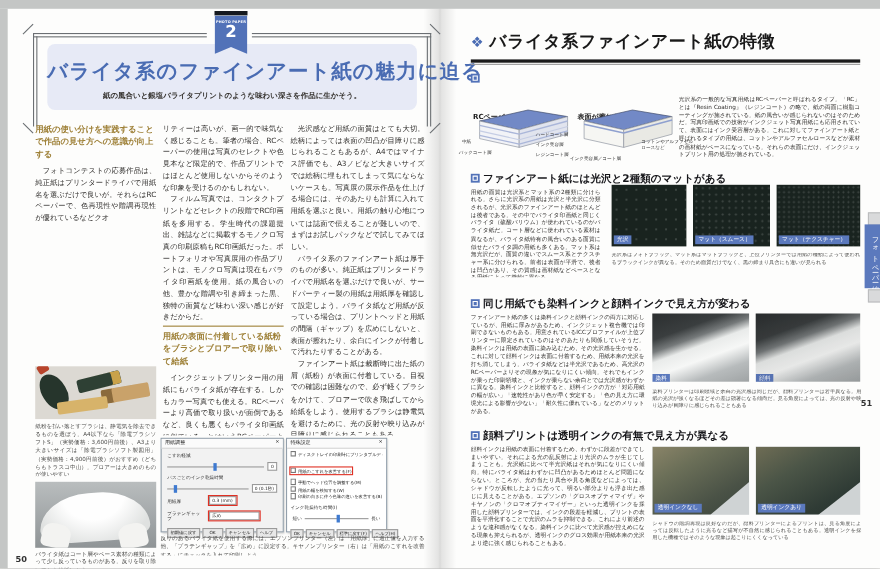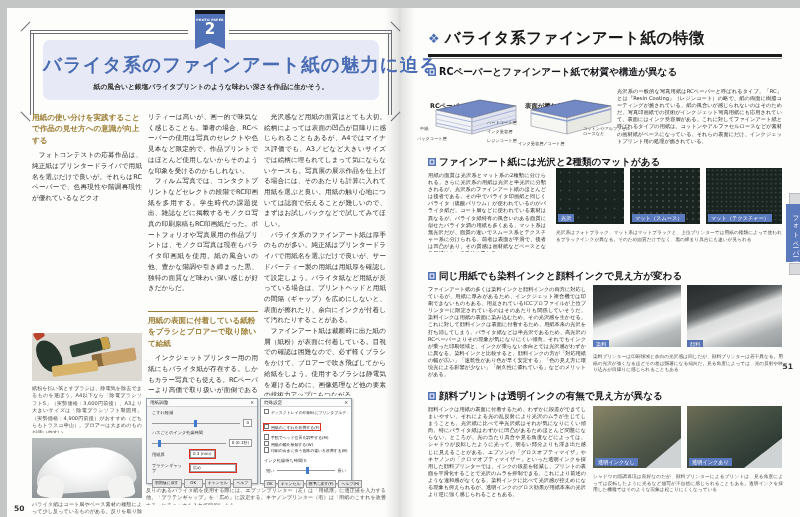--- a/index.html
+++ b/index.html
@@ -108,31 +108,31 @@
       <div class="abs" style="left:6px;top:38px;width:26px;height:22px;background:#f3f3f1;border-radius:40% 40% 20% 20%;transform:rotate(12deg);"></div>
       <div class="abs" style="left:76px;top:38px;width:26px;height:22px;background:#f3f3f1;border-radius:40% 40% 20% 20%;transform:rotate(-12deg);"></div>
     </div>
     <div class="abs cap" style="left:25px;top:493px;width:110px;height:16px;overflow:hidden;">バライタ紙はコート層やベース素材の種類によって少し反っているものがある。反りを取り除いてから給紙しよう</div>
 
     <div class="abs" style="left:141px;top:104px;width:110px;height:284px;overflow:hidden;">
       <div class="bodytxt">
         <p>リティーは高いが、画一的で味気なく感じることも。筆者の場合、RCペーパーの使用は写真のセレクトや色見本など限定的で、作品プリントではほとんど使用しないからそのような印象を受けるのかもしれない。</p>
         <p>　フィルム写真では、コンタクトプリントなどセレクトの段階でRC印画紙を多用する。学生時代の課題提出、雑誌などに掲載するモノクロ写真の印刷原稿もRC印画紙だった。ポートフォリオや写真展用の作品プリントは、モノクロ写真は現在もバライタ印画紙を使用。紙の風合いの他、豊かな階調や引き締まった黒、独特の面質など味わい深い感じが好きだからだ。</p>
       </div>
-      <div class="colhead ruled" style="margin-top:17px;">用紙の表面に付着している紙粉をブラシとブロアーで取り除いて給紙</div>
+      <div class="colhead ruled" style="margin-top:2px;">用紙の表面に付着している紙粉をブラシとブロアーで取り除いて給紙</div>
       <div class="bodytxt" style="margin-top:4px;">
         <p>　インクジェットプリンター用の用紙にもバライタ紙が存在する。しかもカラー写真でも使える。RCペーパーより高価で取り扱いが面倒であるなど、良くも悪くもバライタ印画紙に似ている。とはいえRCペーパーより選択肢が多く、光沢感や紙の風合いなど作品や見せ方などに応じて使い分けを楽しむことができる。</p>
       </div>
     </div>
 
     <div class="abs" style="left:257px;top:104px;width:122px;height:284px;overflow:hidden;">
       <div class="bodytxt">
         <p>　光沢感など用紙の面質はとても大切。絵柄によっては表面の凹凸が目障りに感じられることもあるが、A4ではマイナス評価でも、A3ノビなど大きいサイズでは絵柄に埋もれてしまって気にならないケースも。写真展の展示作品を仕上げる場合には、そのあたりも計算に入れて用紙を選ぶと良い。用紙の触り心地については誌面で伝えることが難しいので、まずはお試しパックなどで試してみてほしい。</p>
         <p>　バライタ系のファインアート紙は厚手のものが多い。純正紙はプリンタードライバで用紙名を選ぶだけで良いが、サードパーティー製の用紙は用紙厚を確認して設定しよう。バライタ紙など用紙が反っている場合は、プリントヘッドと用紙の間隔（ギャップ）を広めにしないと、表面が擦れたり、余白にインクが付着して汚れたりすることがある。</p>
-        <p>　ファインアート紙は裁断時に出た紙の屑（紙粉）が表面に付着している。目視での確認は困難なので、必ず軽くブラシをかけて、ブロアーで吹き飛ばしてから給紙をしよう。使用するブラシは静電気を避けるために、画像処理など他の要素の技術力アップにもつながる。</p>
+        <p>　ファインアート紙は裁断時に出た紙の屑（紙粉）が表面に付着している。目視での確認は困難なので、必ず軽くブラシをかけて、ブロアーで吹き飛ばしてから給紙をしよう。使用するブラシは静電気を避けるために、光の反射や映り込みが目障りに感じられることもある。</p>
       </div>
     </div>
 
     <div class="abs dlg" style="left:139px;top:390px;width:110px;height:84px;">
       <div class="dlg-title">
         <span>用紙調整</span>
         <span>×</span>
       </div>
       <div style="padding:3px 5px;">
         <div class="dlg-lbl">こすれ軽減</div>
@@ -202,21 +202,21 @@
   <div class="abs" style="left:415px;top:8px;width:385px;height:367px;">
 
     <div class="abs" style="left:13px;top:20px;width:354px;">
       <span class="diamond">❖</span>
       <span class="rp-title">バライタ系ファインアート紙の特徴</span>
     </div>
     <div class="abs" style="left:13px;top:46px;width:354px;height:2.5px;background:#1b1b1b;"></div>
     <div class="abs" style="left:13px;top:50px;width:354px;height:1px;background:#9a9a9a;"></div>
 
     <div class="abs shead" style="left:13px;top:58px;">
-      <span class="sq"></span><span>RCペーパーとファインアート紙で材質や構造が異なる</span>
+      <span class="sq"></span>
     </div>
     <div class="abs dg-title" style="left:15px;top:78px;">RCペーパーの例</div>
     <div class="abs dg-title" style="left:110px;top:78px;">表面が擦れたり</div>
 
     <svg class="abs" style="left:13px;top:88px;" width="92" height="42" viewBox="0 0 92 42">
       <polygon points="8,14 52,4 88,10 44,22" fill="#7289c6" stroke="#3f4a66" stroke-width=".6"></polygon>
       <polygon points="8,14 44,22 44,38 8,30" fill="#f2f3f7" stroke="#8a8f9c" stroke-width=".6"></polygon>
       <polygon points="44,22 88,10 88,26 44,38" fill="#e1e4ee" stroke="#8a8f9c" stroke-width=".6"></polygon>
       <line x1="8" y1="18" x2="44" y2="26" stroke="#aab6d9" stroke-width="1.2"></line>
       <line x1="8" y1="23" x2="44" y2="31" stroke="#c5cde4" stroke-width="1"></line>

